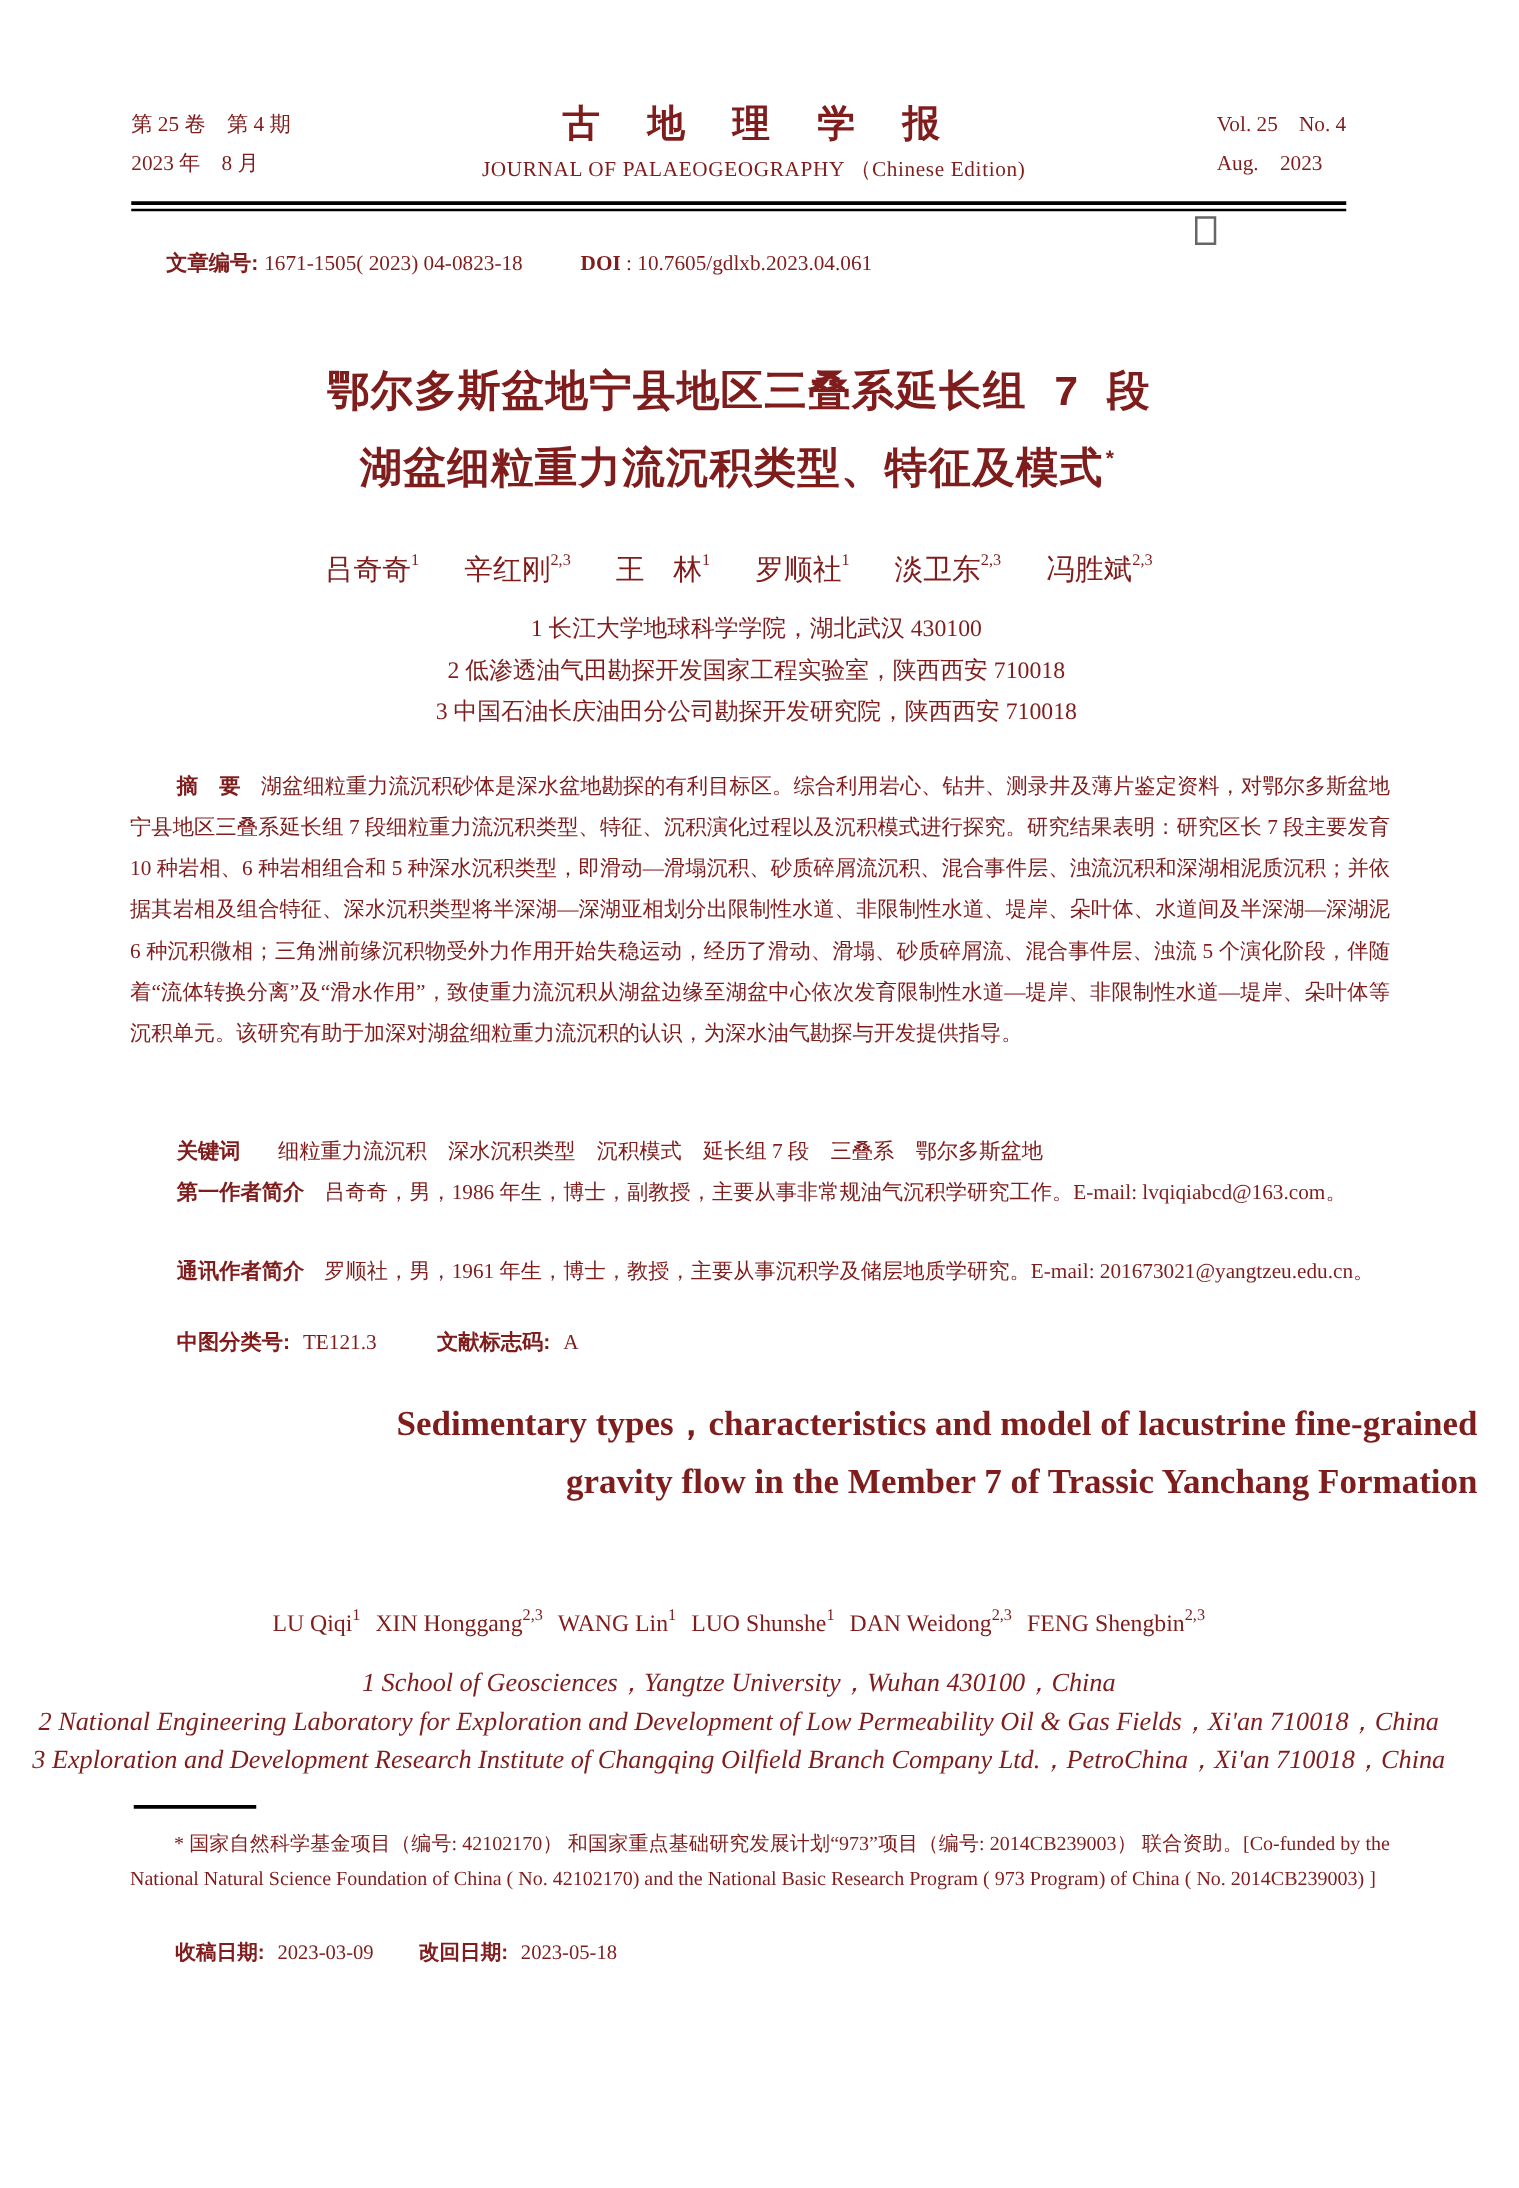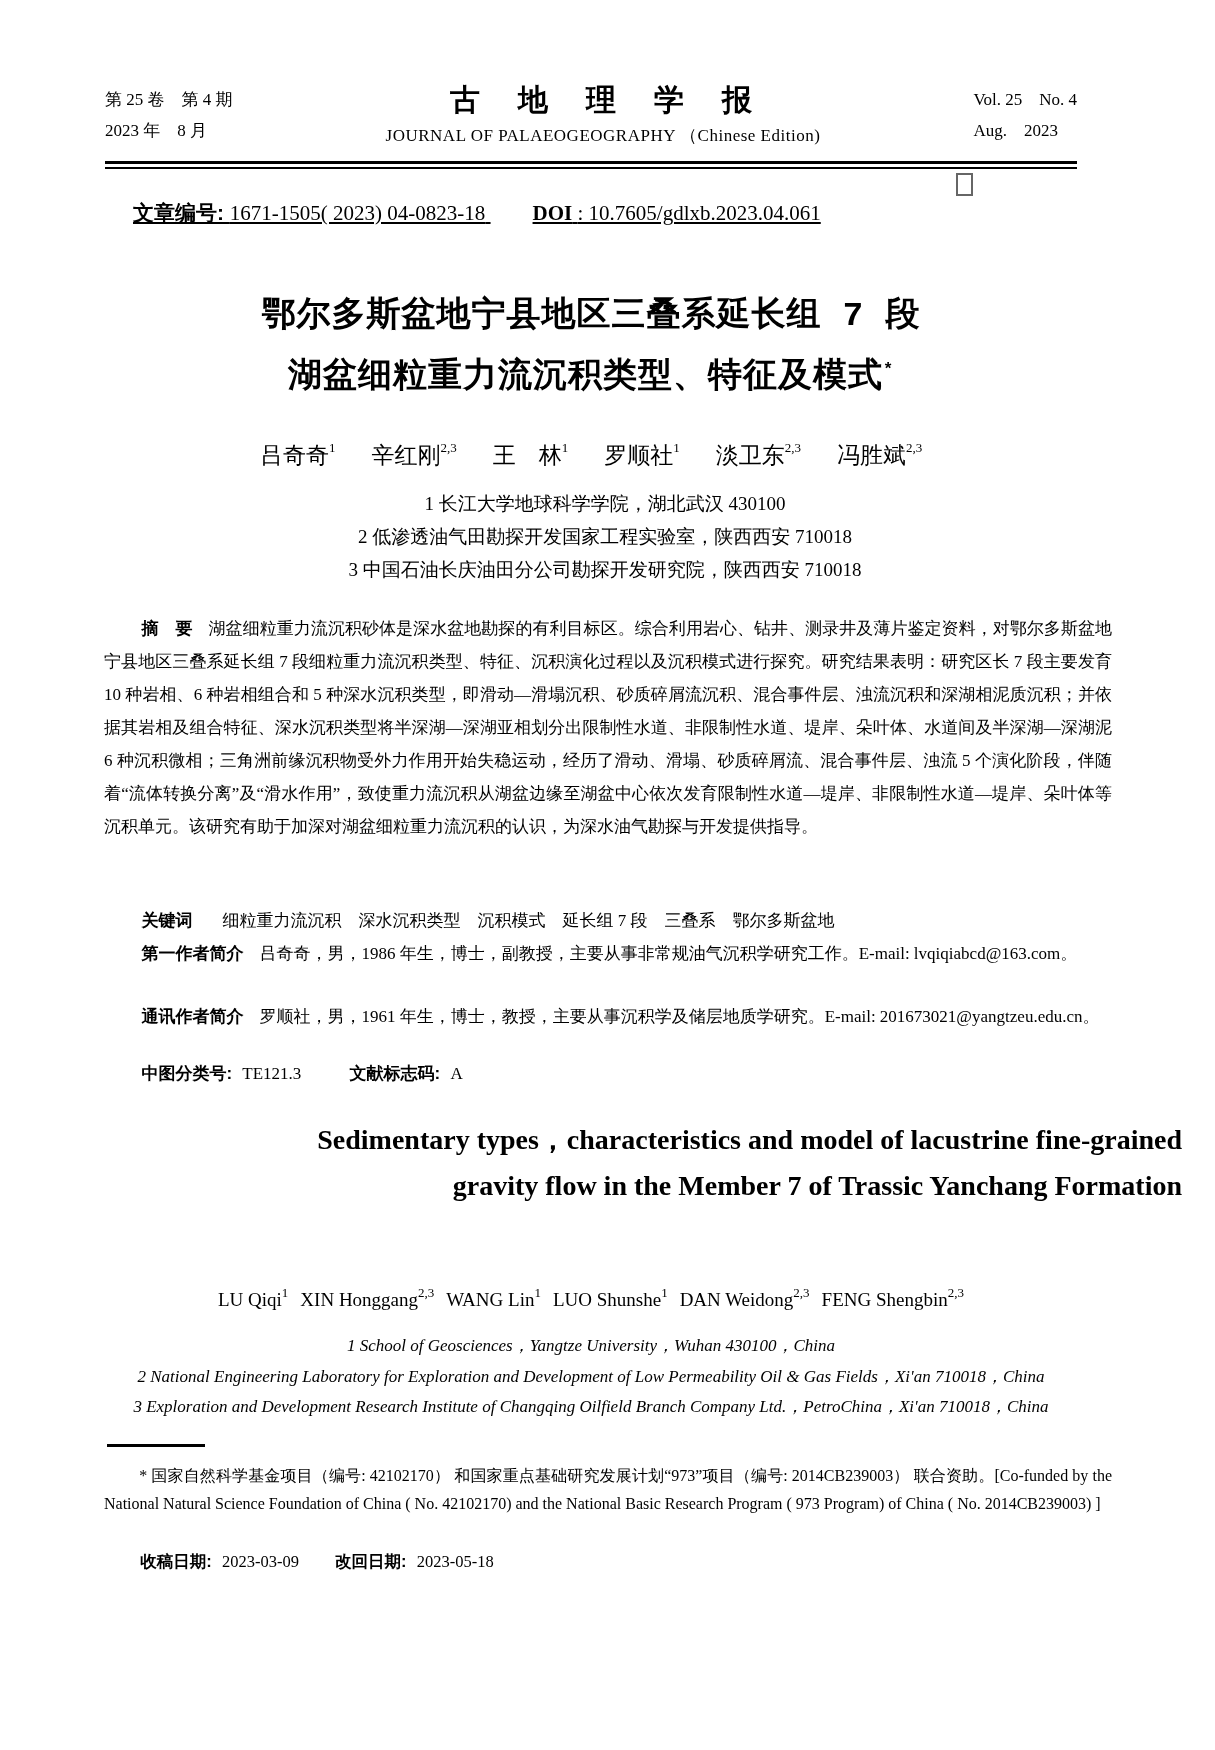--- a/index.html
+++ b/index.html
@@ -1,33 +1,33 @@
 <!DOCTYPE html>
 <html><head>
 <meta charset="utf-8">
 <style>
   html,body { margin:0; padding:0; background:#ffffff; }
-  .page { position:relative; width:1182px; height:1750px; background:#fff; color:#000000;
+  .page { position:relative; width:1182px; height:1750px; background:#fff; color:#7f1d1d;
           font-family:"Liberation Serif","DejaVu Serif",serif; overflow:hidden; }
   .sans  { font-family:"Liberation Sans","DejaVu Sans",sans-serif; }
   .b     { font-weight:700; }
 
   
   .hdr { position:absolute; top:84px; left:105px; right:105px;
          display:flex; justify-content:space-between; align-items:flex-start; }
   .hdr-side { font-size:17px; line-height:31px; white-space:nowrap; }
   .hdr-right { text-align:left; }
   .hdr-center { text-align:center; flex:1; }
   .jtitle { font-size:30px; font-weight:700; letter-spacing:4px; line-height:32px; }
   .jsub   { font-size:17px; margin-top:8px; letter-spacing:0.5px; }
   .rule2 { position:absolute; left:105px; right:105px; top:161px; height:3px;
            border-top:3px solid #000; border-bottom:2px solid #000; }
 
   
-  .artline { position:absolute; top:199px; left:133px; font-size:21px; white-space:nowrap;text-decoration:underline; }
+  .artline { position:absolute; top:199px; left:133px; font-size:17px; white-space:nowrap; }
   .artline .doi-lbl { margin-left:42px; font-weight:700; }
   .osid { position:absolute; left:956px; top:173px; width:13px; height:19px; border:2px solid #666; }
 
   
   .cntitle { position:absolute; top:290px; left:0; right:0; text-align:center;
              font-family:Liberation Mono, monospace; font-weight:700;
              font-size:34px; line-height:53px; letter-spacing:1px; }
   .cntitle sup { font-size:17px; }
 
   
@@ -52,21 +52,21 @@
   .clc  { top:1057px; }
   .clc .pair2 { margin-left:44px; }
   .clc .val { margin-left:6px; }
 
   
   .entitle { position:absolute; top:1117px; left:0; right:0; text-align:right;
              font-weight:700; font-size:28px; line-height:46px; }
   .enauthors { position:absolute; top:1289px; left:0; right:0;
                display:flex; justify-content:center; gap:12px; font-size:19px; }
   .enaffils { position:absolute; top:1331px; left:0; right:0; text-align:center;
-              font-style:italic; font-size:17px; line-height:30.5px; }
+              font-style:italic; font-size:21px; line-height:30.5px; }
 
   
   .fnrule { position:absolute; top:1444px; left:107px; width:98px; border-top:3px solid #000; }
   .fn { top:1462px; font-size:16px; line-height:28px; }
   .fndates { position:absolute; top:1551px; left:104px; width:1008px; font-size:16.5px;
              text-indent:2.2em; }
   .fndates .pair2 { margin-left:32px; }
   .fndates .val { margin-left:6px; }
 </style>
 </head>

